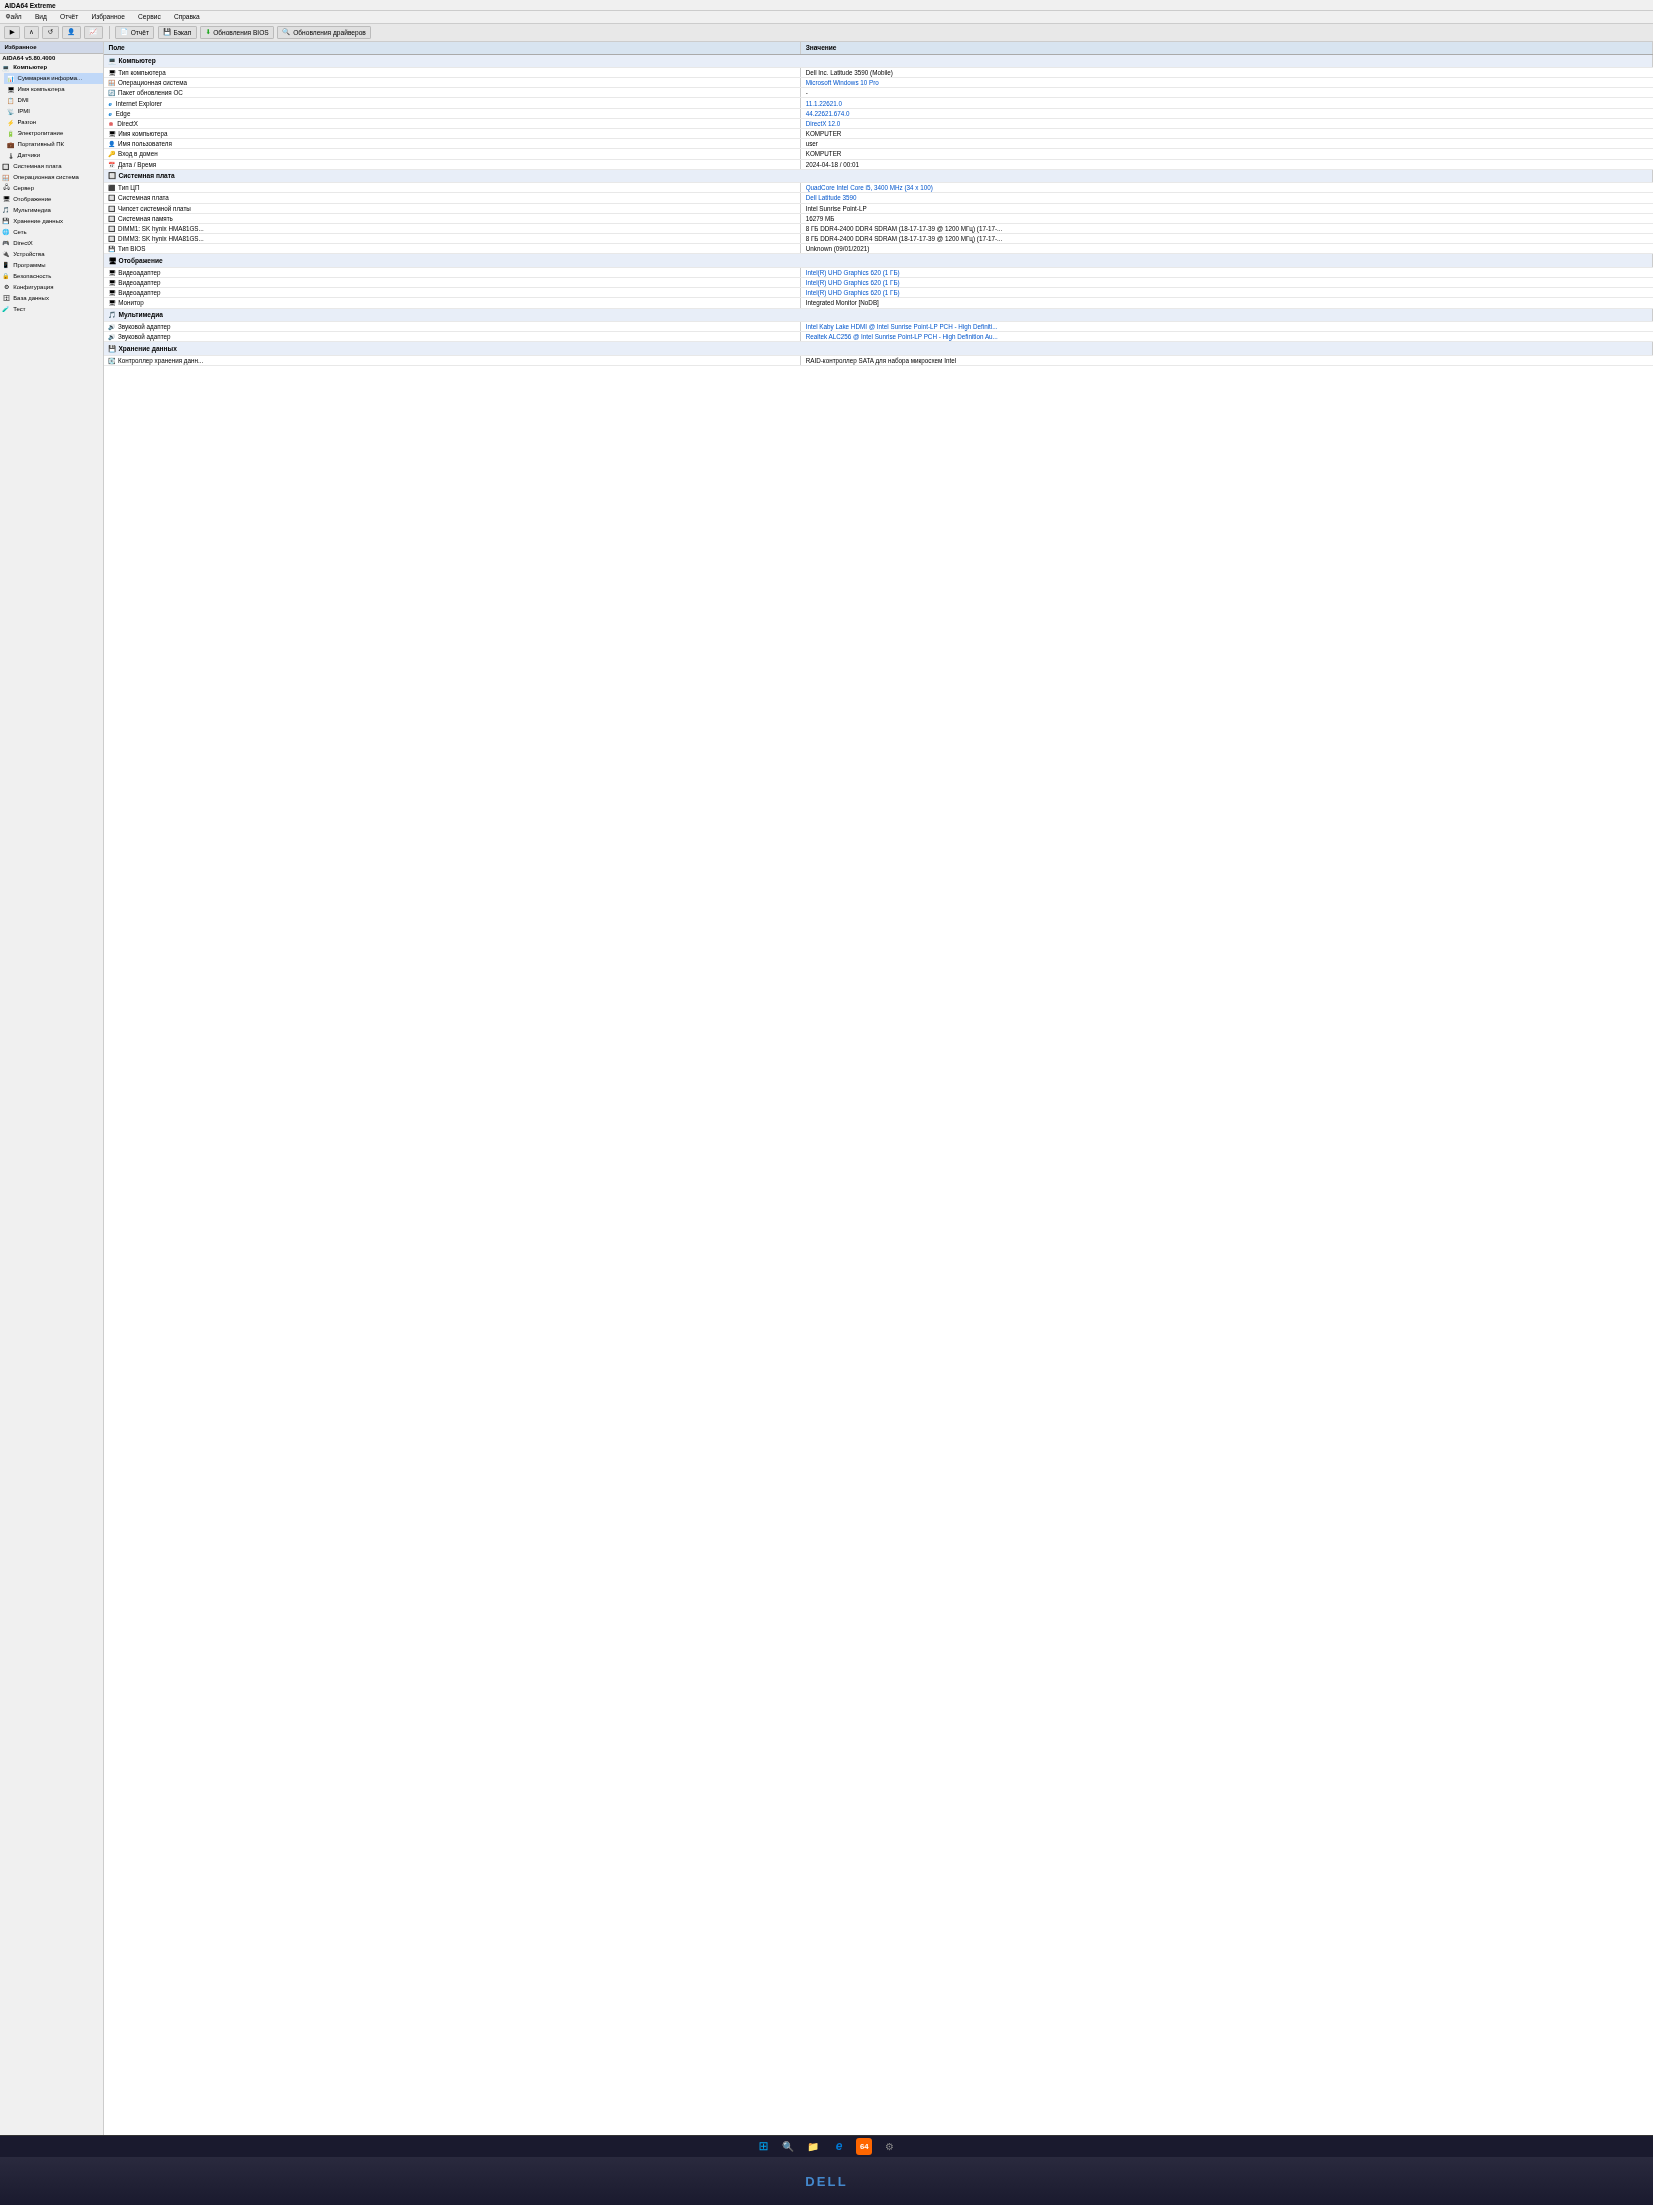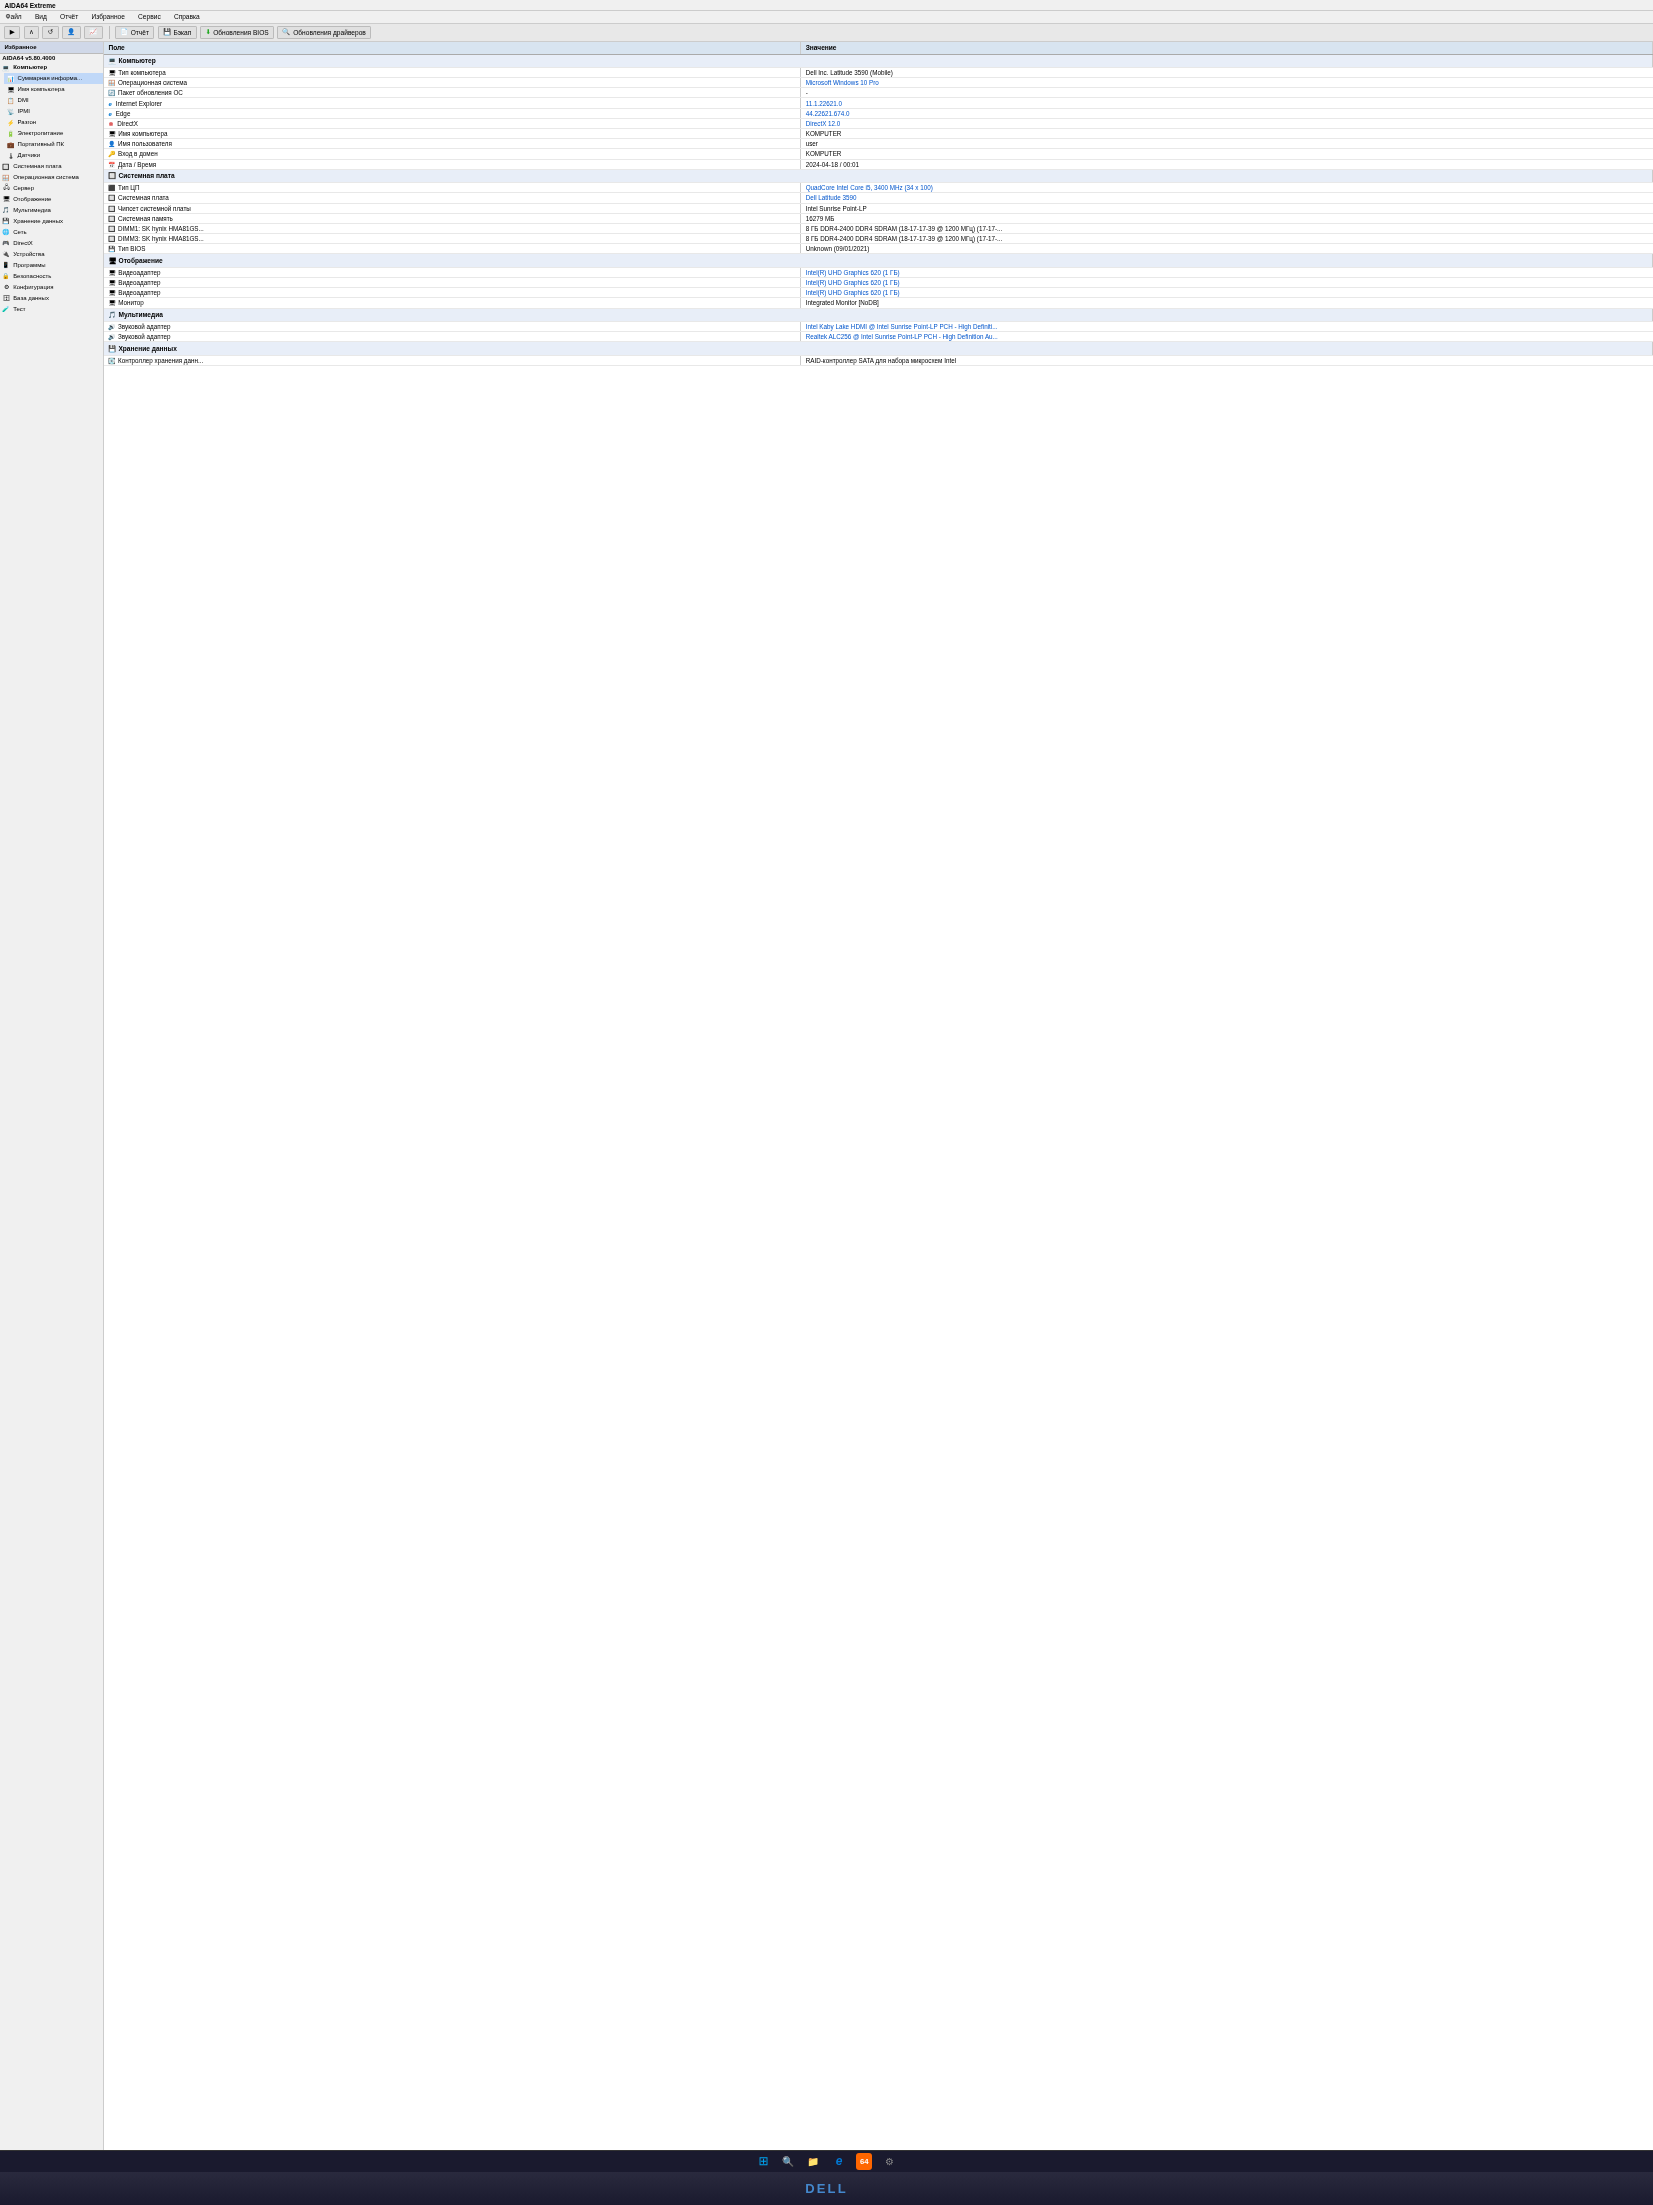--- a/index.html
+++ b/index.html
@@ -153,21 +153,21 @@
       display: flex;
       align-items: center;
       justify-content: center;
       cursor: pointer;
       border-radius: 2.2px;
       font-size: 9.8px;
     }
 
     .laptop-bottom {
       background: linear-gradient(180deg, #2a2a3e 0%, #1a1a2e 100%);
-      height: 33px;
+      height: 48px;
       display: flex;
       align-items: center;
       justify-content: center;
       flex-shrink: 0;
     }
     .dell-logo {
       color: #4488cc;
       font-size: 13px;
       font-weight: bold;
       letter-spacing: 2.2px;

